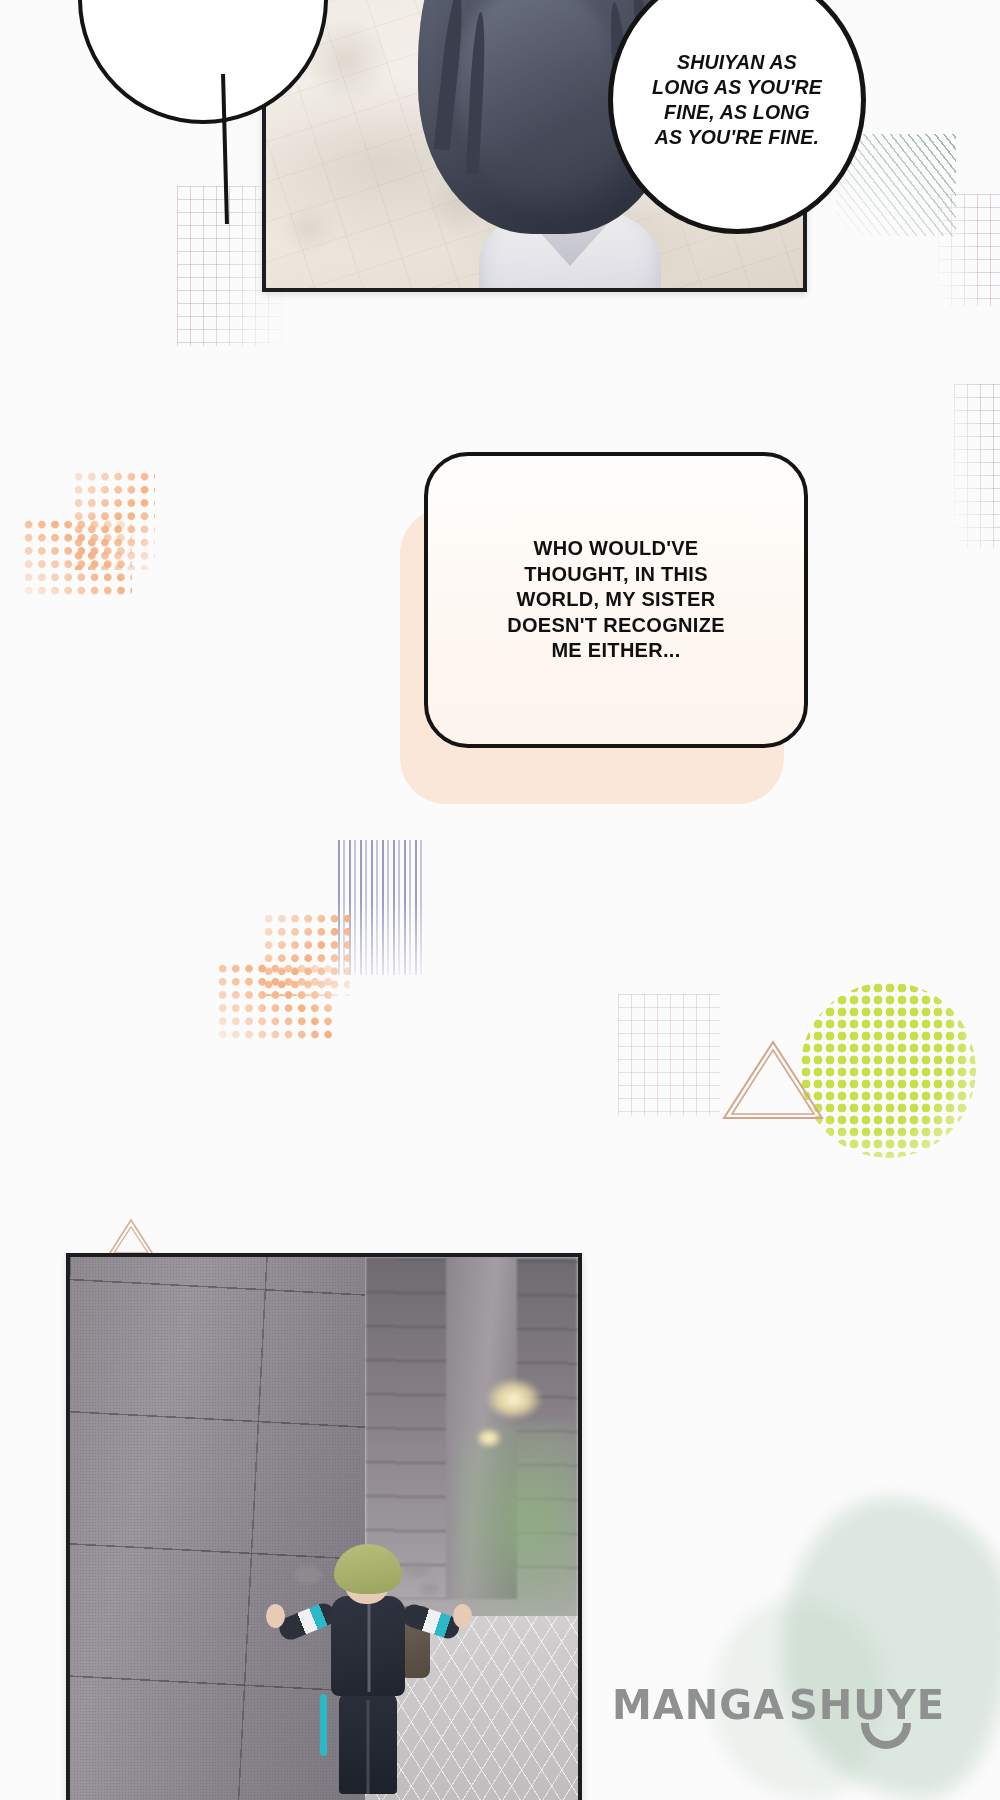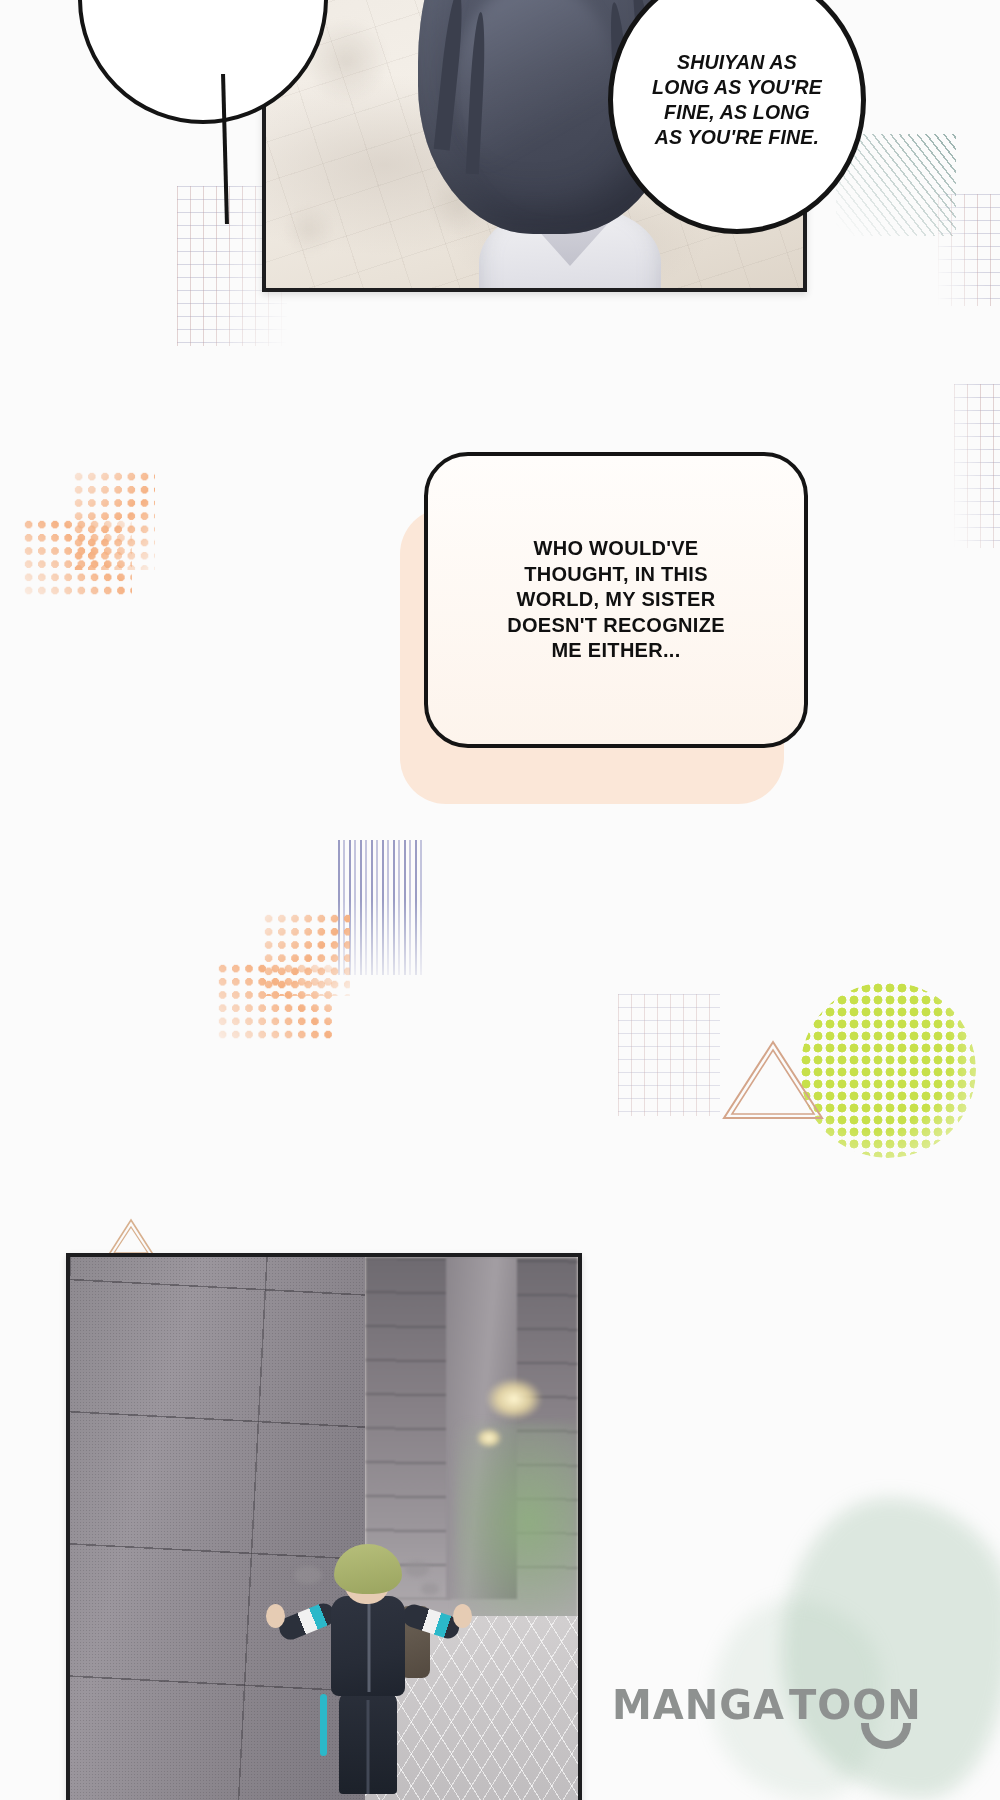--- a/index.html
+++ b/index.html
@@ -411,18 +411,18 @@
 THOUGHT, IN THIS
 WORLD, MY SISTER
 DOESN'T RECOGNIZE
 ME EITHER...</div>
   </div>
 
 
   <div id="watermark">
     <span id="wm-a">MANGA</span>
     <span id="wm-b">
-      <span>TOON</span>
+      <span>SHUYE</span>
       <span id="wm-smile"></span>
     </span>
   </div>
 
 </div>
 
 </body></html>

